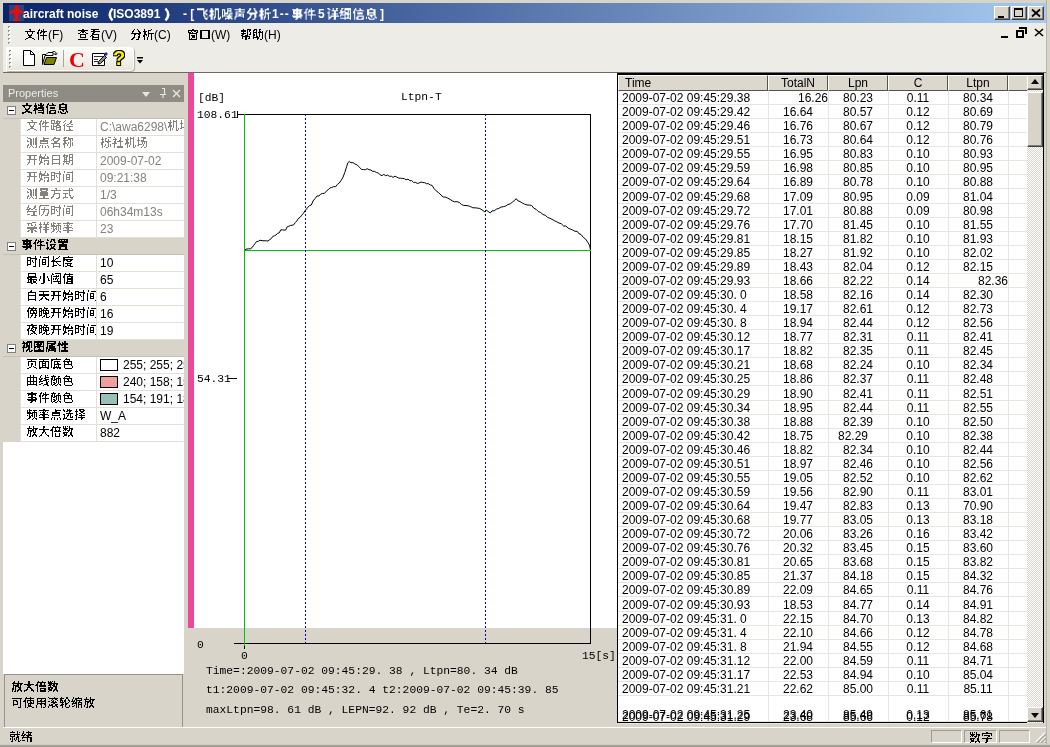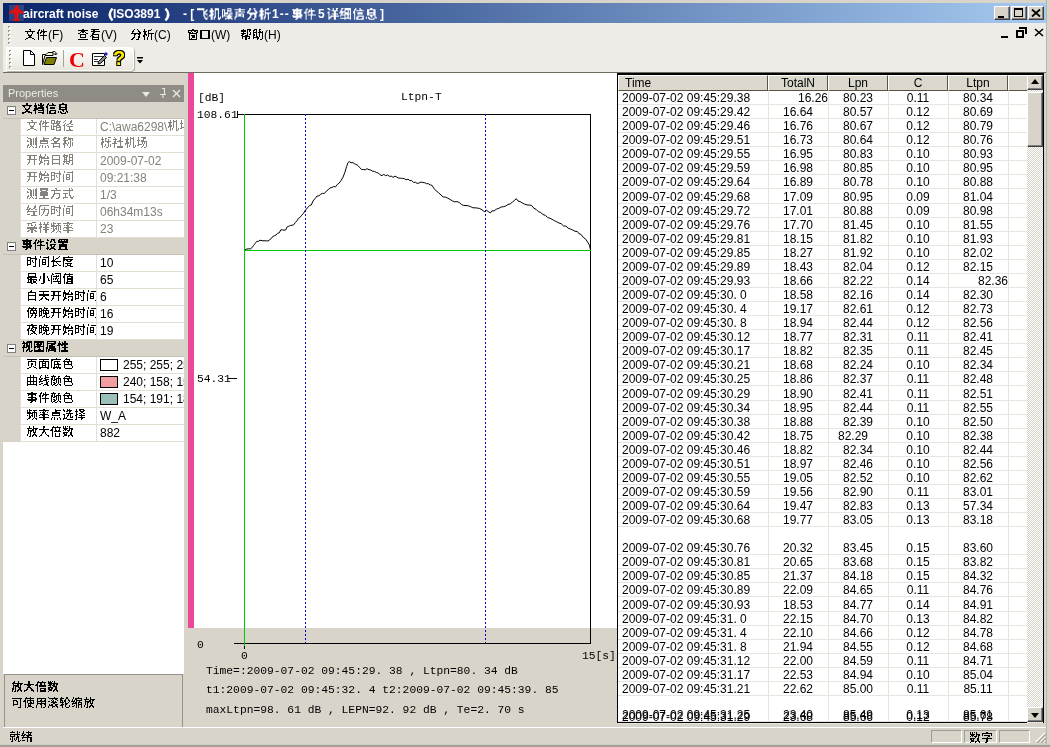--- a/index.html
+++ b/index.html
@@ -644,28 +644,35 @@
       <span class="abs" style="left:150px;width:60px;text-align:center">19.56</span>
       <span class="abs" style="left:210px;width:60px;text-align:center">82.90</span>
       <span class="abs" style="left:270px;width:60px;text-align:center">0.11</span>
       <span class="abs" style="left:330px;width:60px;text-align:center">83.01</span>
     </div>
     <div class="abs trow" style="top:424.0px">
       <span class="abs" style="left:4px">2009-07-02 09:45:30.64</span>
       <span class="abs" style="left:150px;width:60px;text-align:center">19.47</span>
       <span class="abs" style="left:210px;width:60px;text-align:center">82.83</span>
       <span class="abs" style="left:270px;width:60px;text-align:center">0.13</span>
-      <span class="abs" style="left:330px;width:60px;text-align:center">57.34</span>
+      <span class="abs" style="left:330px;width:60px;text-align:center">70.90</span>
     </div>
     <div class="abs trow" style="top:438.1px">
       <span class="abs" style="left:4px">2009-07-02 09:45:30.68</span>
       <span class="abs" style="left:150px;width:60px;text-align:center">19.77</span>
       <span class="abs" style="left:210px;width:60px;text-align:center">83.05</span>
       <span class="abs" style="left:270px;width:60px;text-align:center">0.13</span>
       <span class="abs" style="left:330px;width:60px;text-align:center">83.18</span>
+    </div>
+    <div class="abs trow" style="top:452.2px">
+      <span class="abs" style="left:4px">2009-07-02 09:45:30.72</span>
+      <span class="abs" style="left:150px;width:60px;text-align:center">20.06</span>
+      <span class="abs" style="left:210px;width:60px;text-align:center">83.26</span>
+      <span class="abs" style="left:270px;width:60px;text-align:center">0.16</span>
+      <span class="abs" style="left:330px;width:60px;text-align:center">83.42</span>
     </div>
     <div class="abs trow" style="top:466.2px">
       <span class="abs" style="left:4px">2009-07-02 09:45:30.76</span>
       <span class="abs" style="left:150px;width:60px;text-align:center">20.32</span>
       <span class="abs" style="left:210px;width:60px;text-align:center">83.45</span>
       <span class="abs" style="left:270px;width:60px;text-align:center">0.15</span>
       <span class="abs" style="left:330px;width:60px;text-align:center">83.60</span>
     </div>
     <div class="abs trow" style="top:480.3px">
       <span class="abs" style="left:4px">2009-07-02 09:45:30.81</span>

